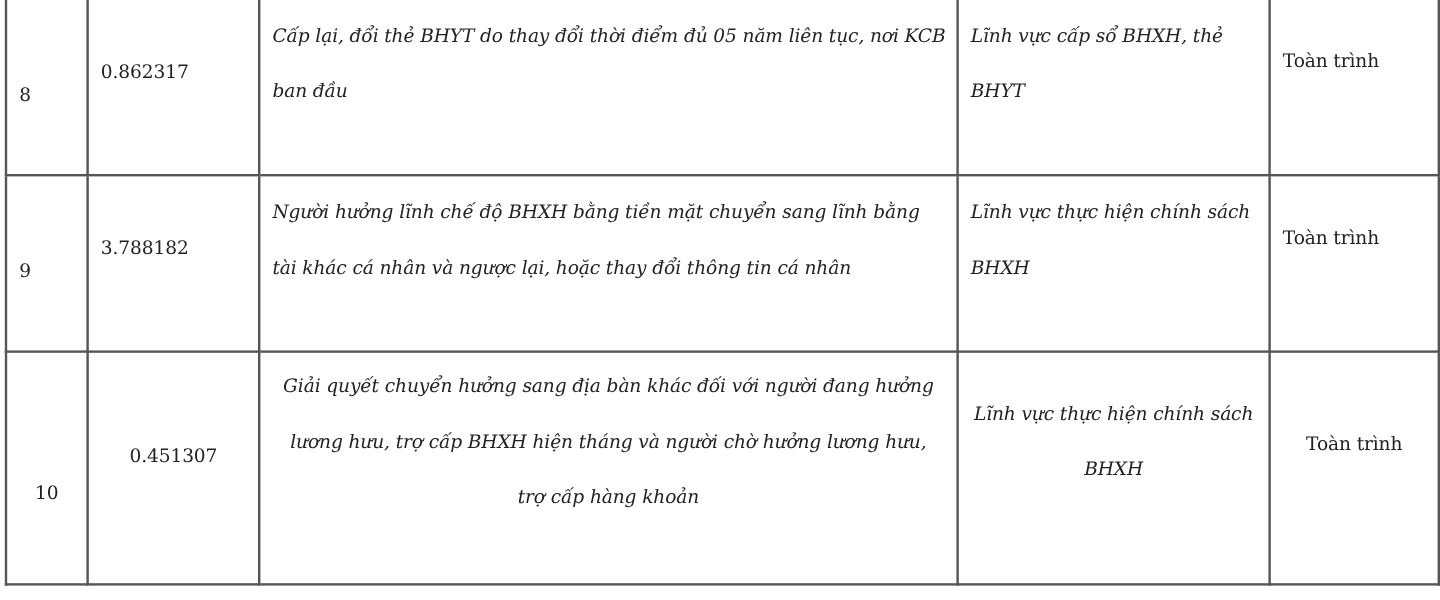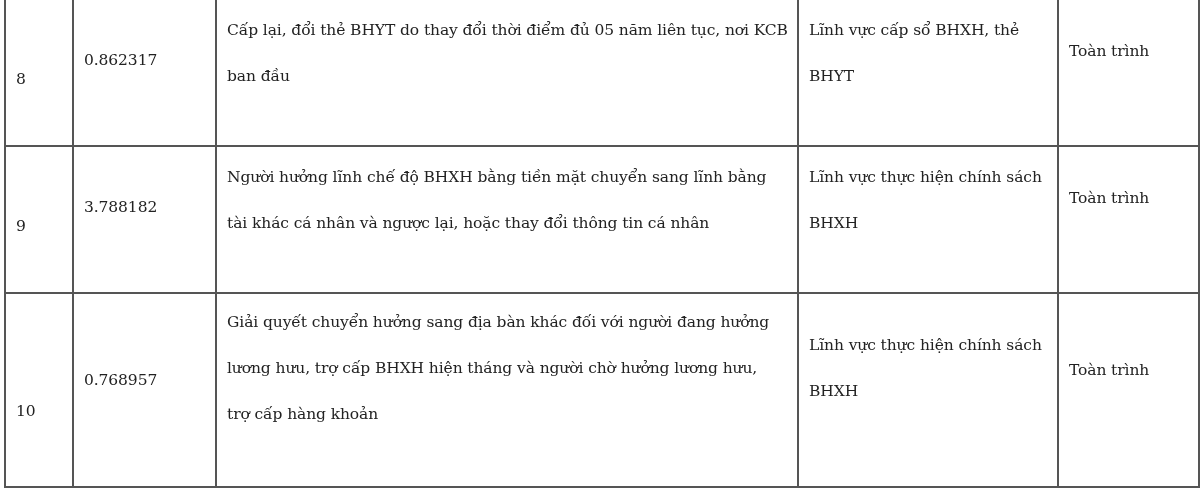--- a/index.html
+++ b/index.html
@@ -33,38 +33,38 @@
       line-height: 23px;
       letter-spacing: -0.1px;
     }
     col.c-stt { width: 68px; }
     col.c-code { width: 143px; }
     col.c-name { width: 582px; }
     col.c-field { width: 260px; }
     col.c-level { width: 141px; }
     tr.r8 td { height: 145px; }
     tr.r9 td { height: 145px; }
-    tr.r10 td { height: 192px; }
+    tr.r10 td { height: 192px; text-align: center; }
     .cell-inner {
       display: block;
     }
     .stt .cell-inner { padding-top: 14px; }
     .code .cell-inner { padding-bottom: 24px; }
     .name .cell-inner, .field .cell-inner {
       line-height: 46px;
     }
     .name .cell-inner { padding-bottom: 40px; }
     .field .cell-inner { padding-bottom: 40px; }
     .level .cell-inner { padding-bottom: 42px; }
     tr.r10 .stt .cell-inner { padding-top: 42px; }
     tr.r10 .code .cell-inner { padding-bottom: 20px; }
     tr.r10 .name .cell-inner { padding-bottom: 44px; }
     tr.r10 .field .cell-inner { padding-bottom: 44px; }
     tr.r10 .level .cell-inner { padding-bottom: 40px; }
-    .line { display: block; white-space: nowrap; }
+    .line { display: block; white-space: nowrap; font-style: italic; }
   </style>
 </head>
 <body>
 
 <div class="table-wrap">
   <table>
     <colgroup>
       <col class="c-stt">
         <col class="c-code">
         <col class="c-name">
@@ -116,21 +116,21 @@
         </td>
         <td class="level">
             <span class="cell-inner">Toàn trình</span>
           </td>
       </tr>
       <tr class="r10">
         <td class="stt">
             <span class="cell-inner">10</span>
           </td>
         <td class="code">
-            <span class="cell-inner">0.768957</span>
+            <span class="cell-inner">0.451307</span>
           </td>
         <td class="name">
           <span class="cell-inner">
             <span class="line">Giải quyết chuyển hưởng sang địa bàn khác đối với người đang hưởng</span>
             <span class="line">lương hưu, trợ cấp BHXH hiện tháng và người chờ hưởng lương hưu,</span>
             <span class="line">trợ cấp hàng khoản</span>
           </span>
         </td>
         <td class="field">
           <span class="cell-inner">

